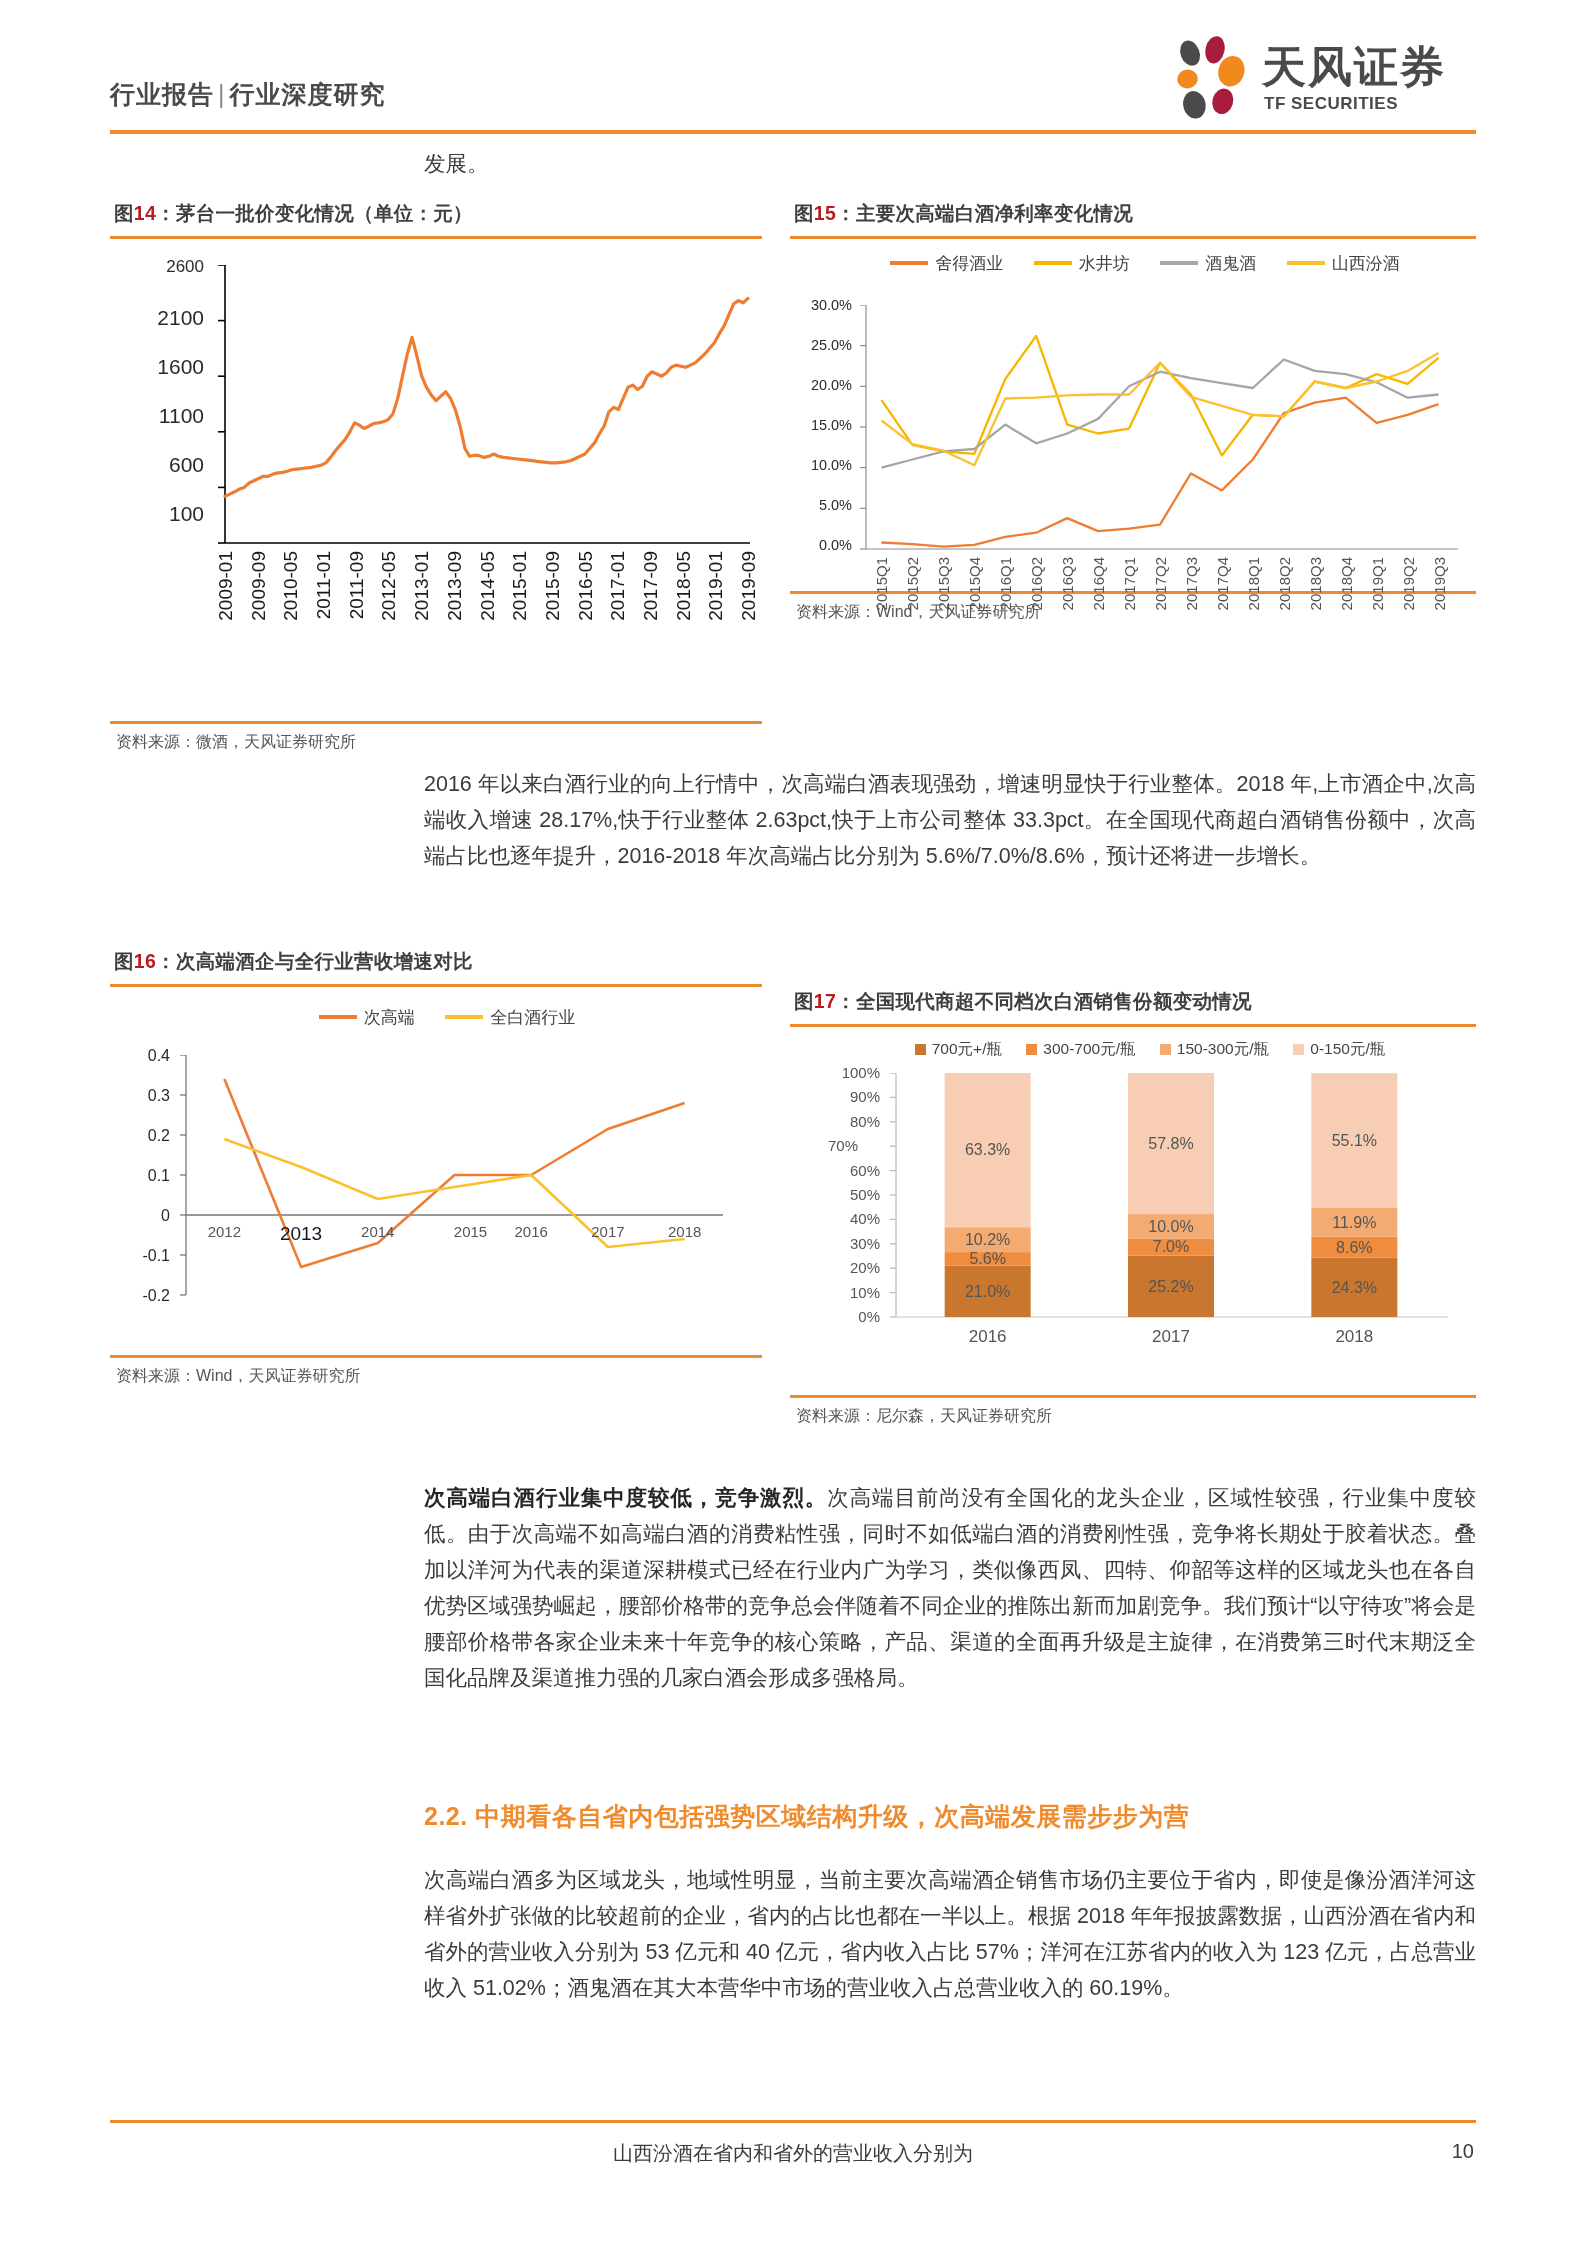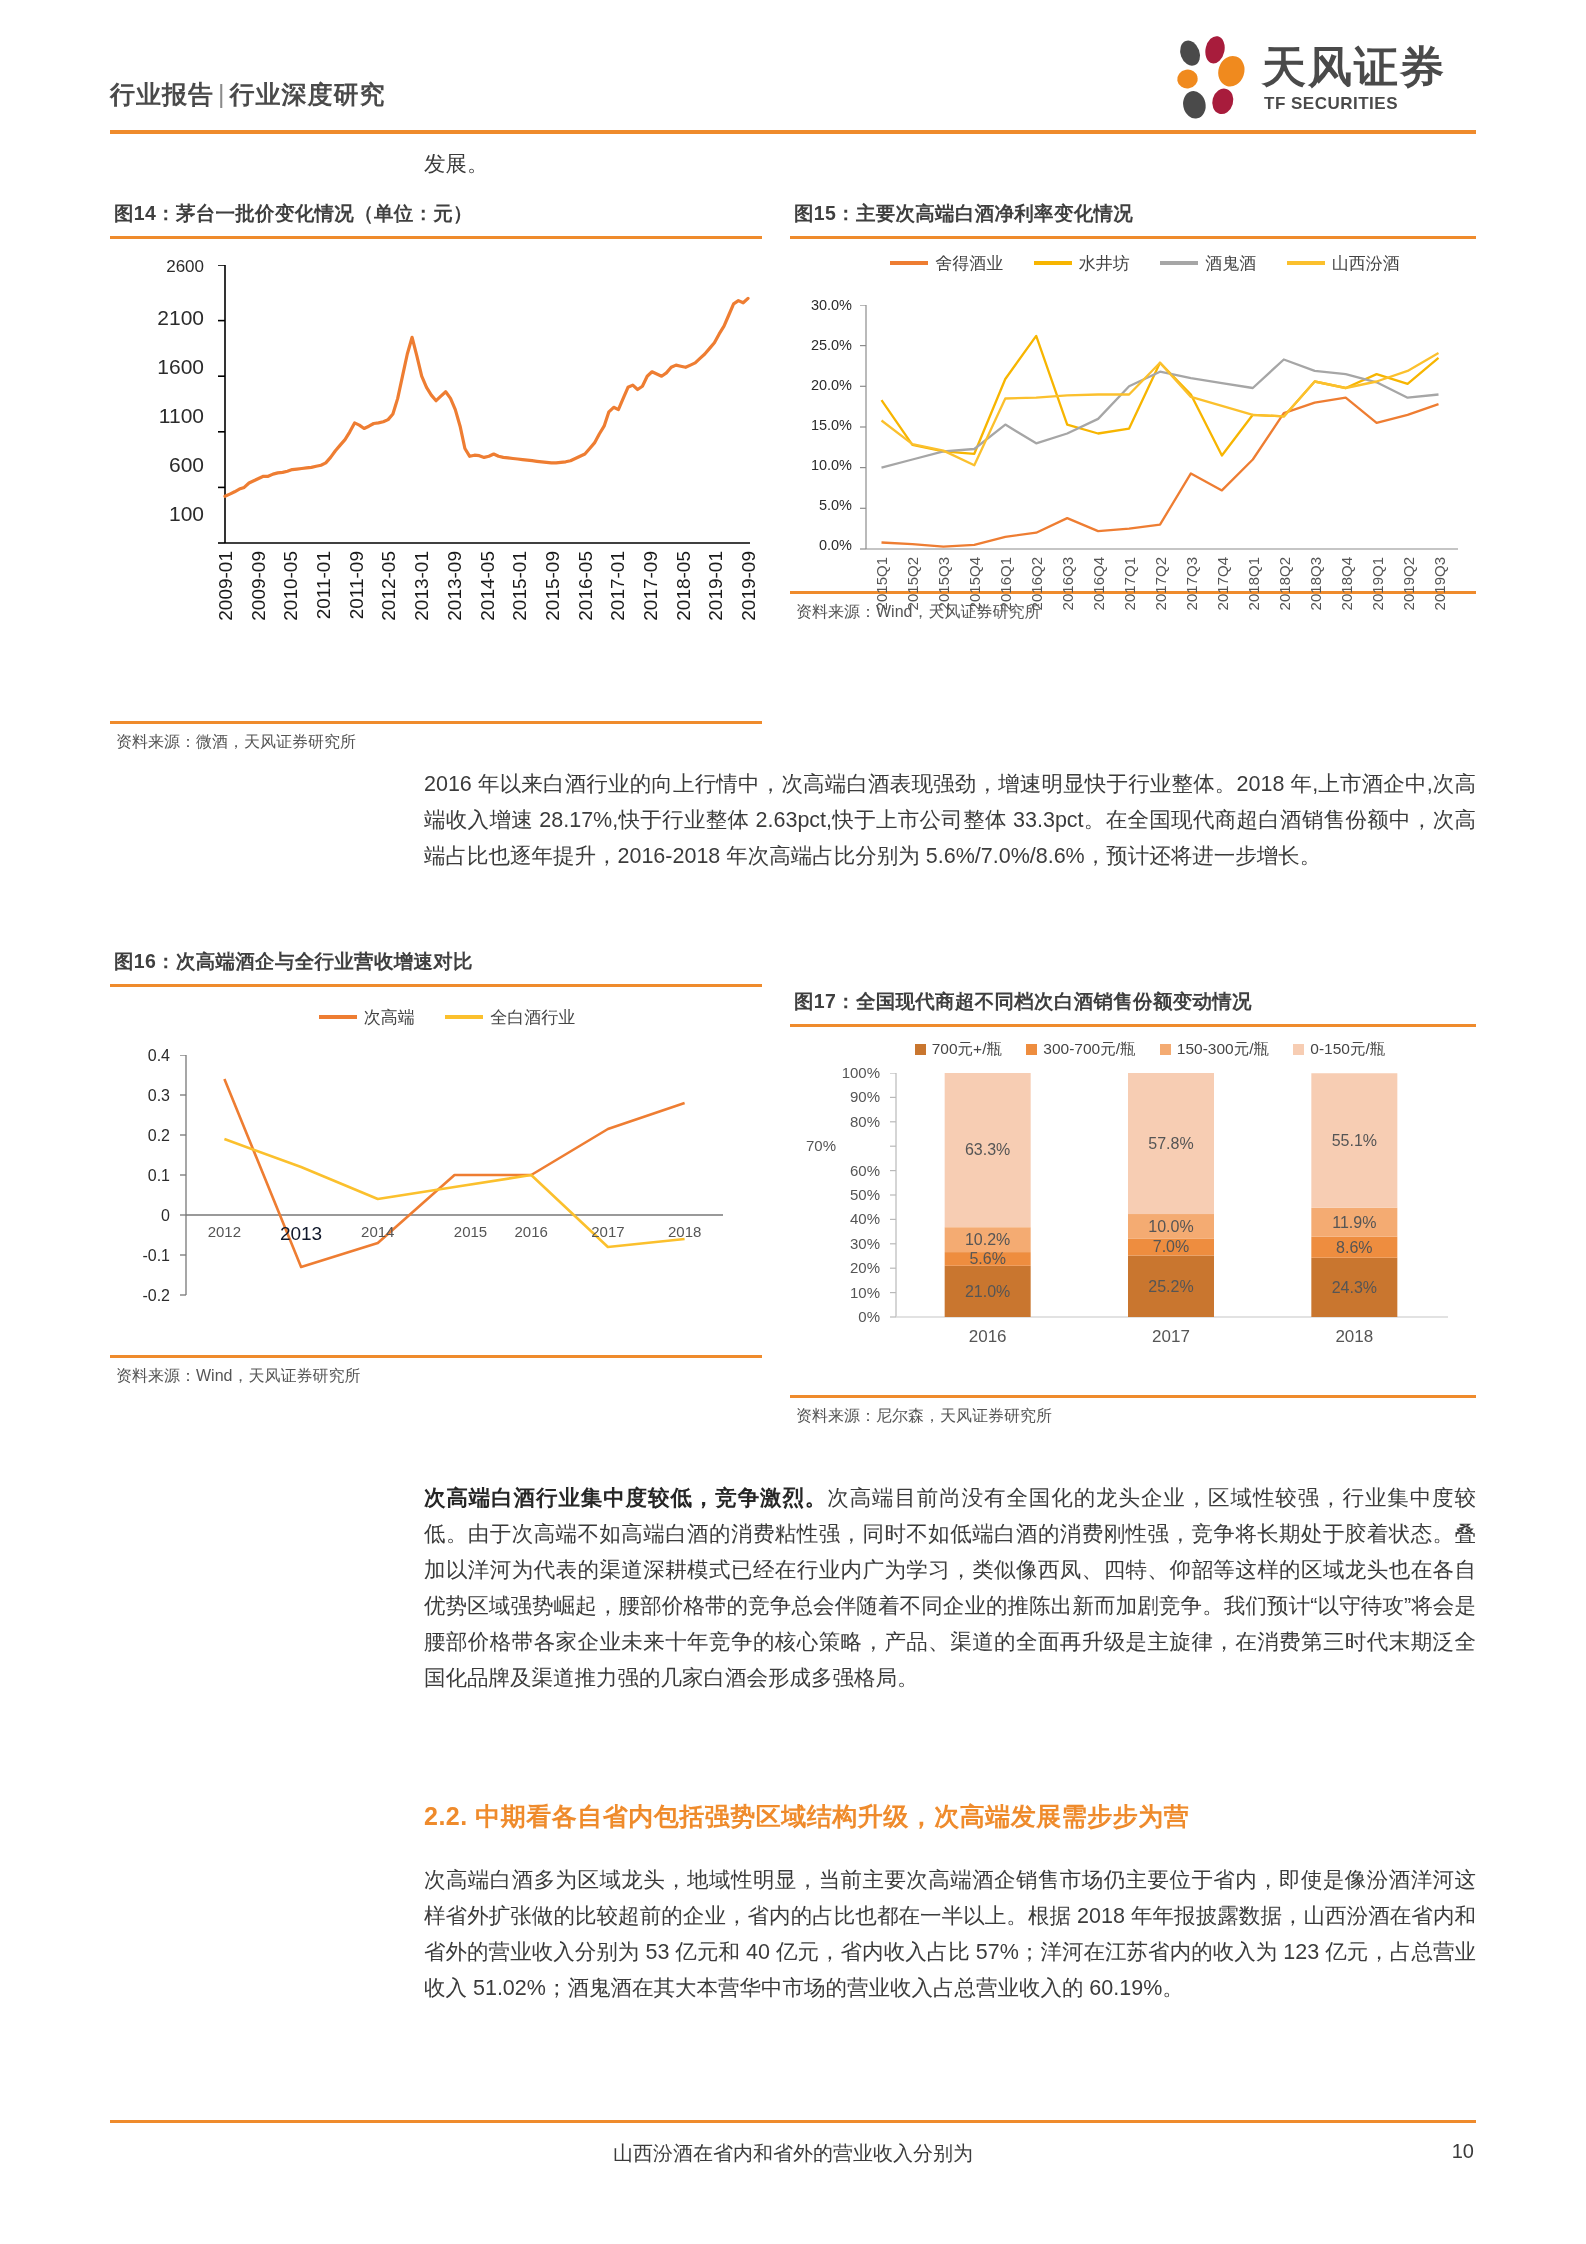--- a/index.html
+++ b/index.html
@@ -24,21 +24,21 @@
   .logo-text-cn { position:absolute; left:96px; top:8px; font-size:44px; font-weight:700; color:#4a4a4a; letter-spacing:2px; font-family:"DejaVu Sans",sans-serif; }
   .logo-text-en { position:absolute; left:98px; top:64px; font-size:17px; font-weight:700; color:#4a4a4a; letter-spacing:.5px; }
 
   
   .para { position:absolute; font-size:21.5px; line-height:36px; color:#3b3b3b; text-align:justify; }
   .para b { font-weight:700; color:#262626; }
 
   
   .fig { position:absolute; }
   .fig-title { font-size:19.5px; font-weight:700; color:#3f3f3f; letter-spacing:.3px; padding-left:4px; }
-  .fig-title .num { color:#404040; }
+  .fig-title .num { color:#b91c1c; }
   .fig-rule-top { height:3px; background:#ef8b2c; margin-top:9px; }
   .fig-rule-bot { height:3px; background:#ef8b2c; }
   .fig-src { font-size:16px; color:#555; padding:8px 0 0 6px; }
   .fig-body { position:relative; }
 
   
   .axis-lbl { position:absolute; font-size:14.5px; color:#2b2b2b; font-family:"Liberation Sans",sans-serif; }
   .vlabel { position:absolute; font-size:14px; color:#1a1a1a;
             writing-mode:vertical-rl; transform:rotate(180deg); transform-origin:center;
             letter-spacing:0px; white-space:nowrap; font-family:"Liberation Sans",sans-serif;}
@@ -297,21 +297,21 @@
         <span class="legend-item" style="font-size:15.5px; margin-right:0px;">
             <i class="legend-sq" style="background:#f7cdb3"></i>
             <span>0-150元/瓶</span>
           </span>
       </div>
 
       <div id="fig17-yticks">
           <div class="axis-lbl" style="left: 16px; top: 37px; width: 74px; text-align: right; font-size: 15px; color: rgb(85, 85, 85);">100%</div>
           <div class="axis-lbl" style="left: 16px; top: 61.4px; width: 74px; text-align: right; font-size: 15px; color: rgb(85, 85, 85);">90%</div>
           <div class="axis-lbl" style="left: 16px; top: 85.8px; width: 74px; text-align: right; font-size: 15px; color: rgb(85, 85, 85);">80%</div>
-          <div class="axis-lbl" style="left: 16px; top: 110.2px; width: 74px; text-align: left; font-size: 15px; color: rgb(85, 85, 85);">70%</div>
+          <div class="axis-lbl" style="left: 16px; top: 110.2px; width: 74px; text-align: center; font-size: 15px; color: rgb(85, 85, 85);">70%</div>
           <div class="axis-lbl" style="left: 16px; top: 134.6px; width: 74px; text-align: right; font-size: 15px; color: rgb(85, 85, 85);">60%</div>
           <div class="axis-lbl" style="left: 16px; top: 159px; width: 74px; text-align: right; font-size: 15px; color: rgb(85, 85, 85);">50%</div>
           <div class="axis-lbl" style="left: 16px; top: 183.4px; width: 74px; text-align: right; font-size: 15px; color: rgb(85, 85, 85);">40%</div>
           <div class="axis-lbl" style="left: 16px; top: 207.8px; width: 74px; text-align: right; font-size: 15px; color: rgb(85, 85, 85);">30%</div>
           <div class="axis-lbl" style="left: 16px; top: 232.2px; width: 74px; text-align: right; font-size: 15px; color: rgb(85, 85, 85);">20%</div>
           <div class="axis-lbl" style="left: 16px; top: 256.6px; width: 74px; text-align: right; font-size: 15px; color: rgb(85, 85, 85);">10%</div>
           <div class="axis-lbl" style="left: 16px; top: 281px; width: 74px; text-align: right; font-size: 15px; color: rgb(85, 85, 85);">0%</div>
         </div>
 
       <svg id="svg17" width="570" height="262" viewBox="0 0 570 262" style="position:absolute; left:98px; top:46px;">

